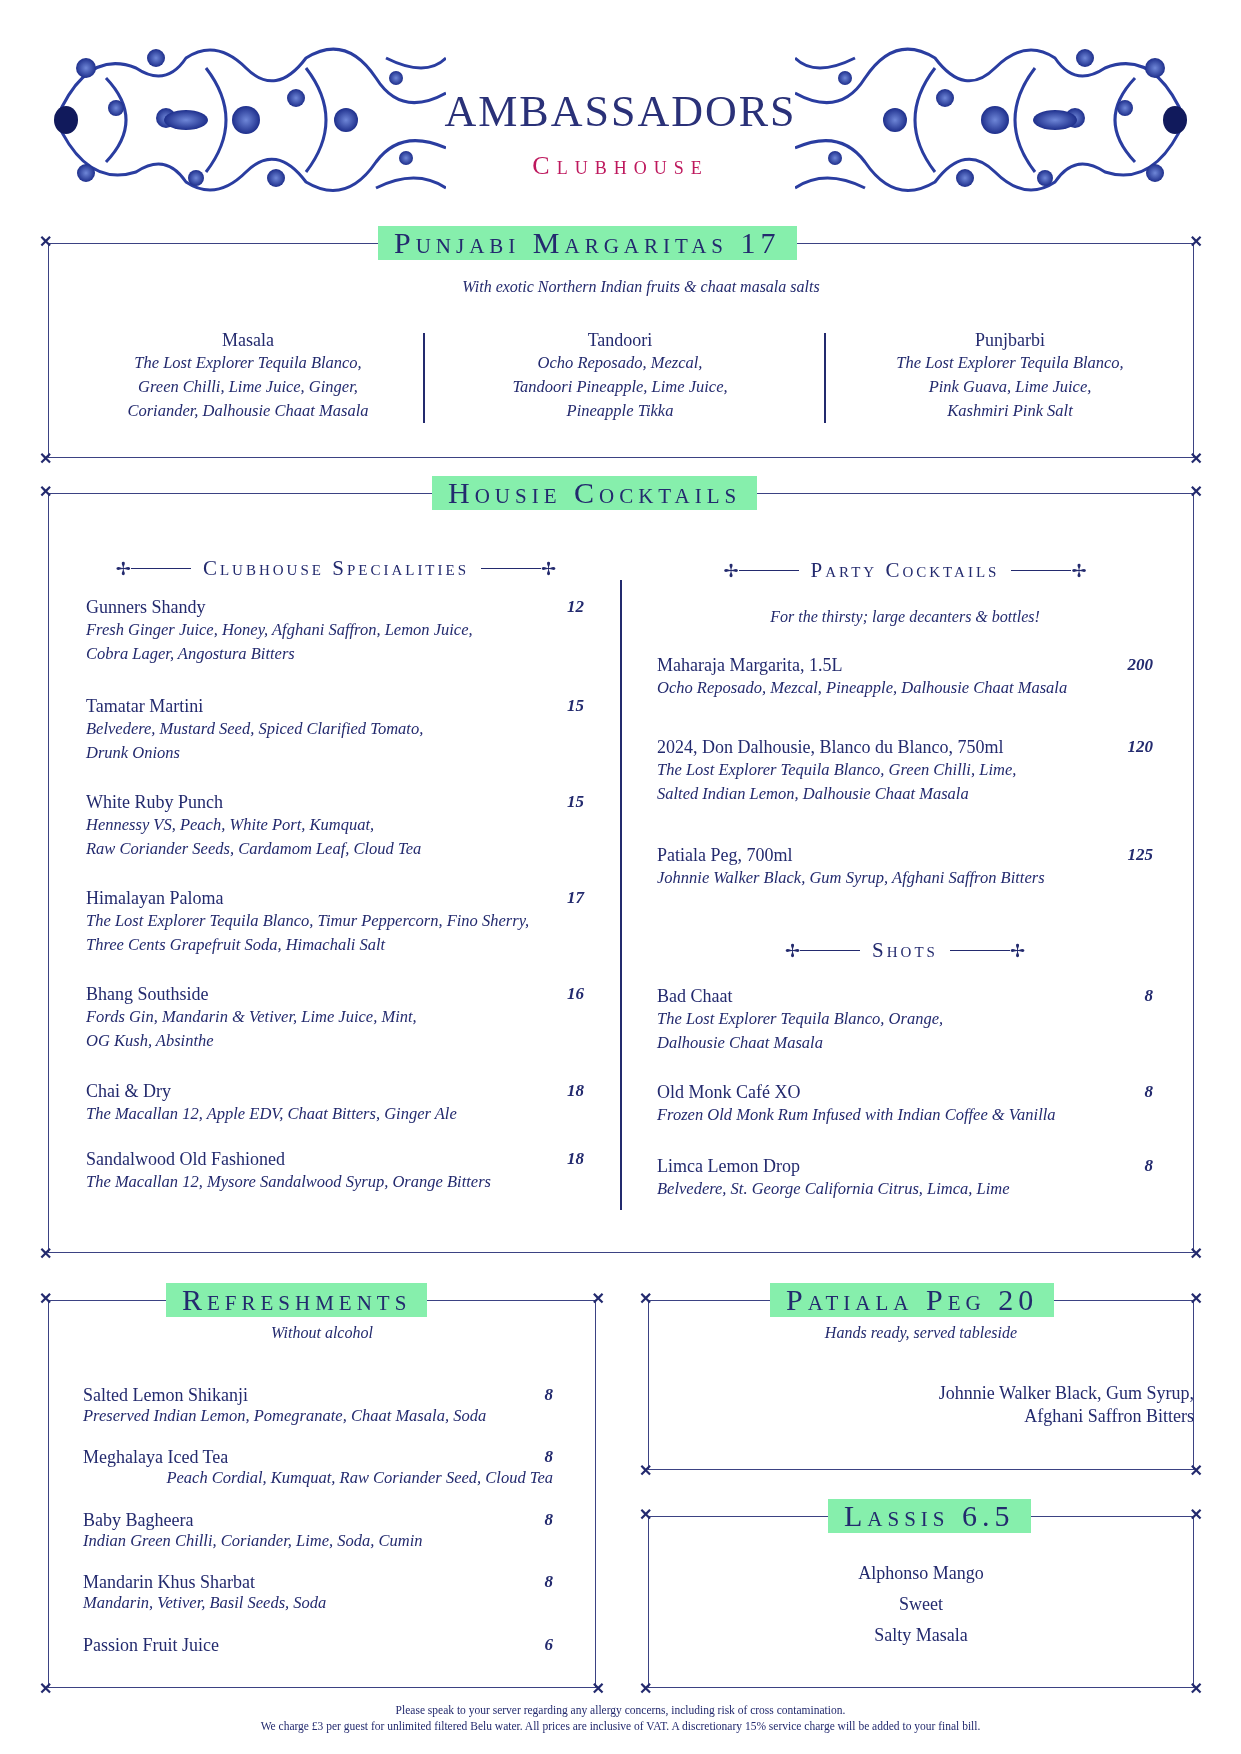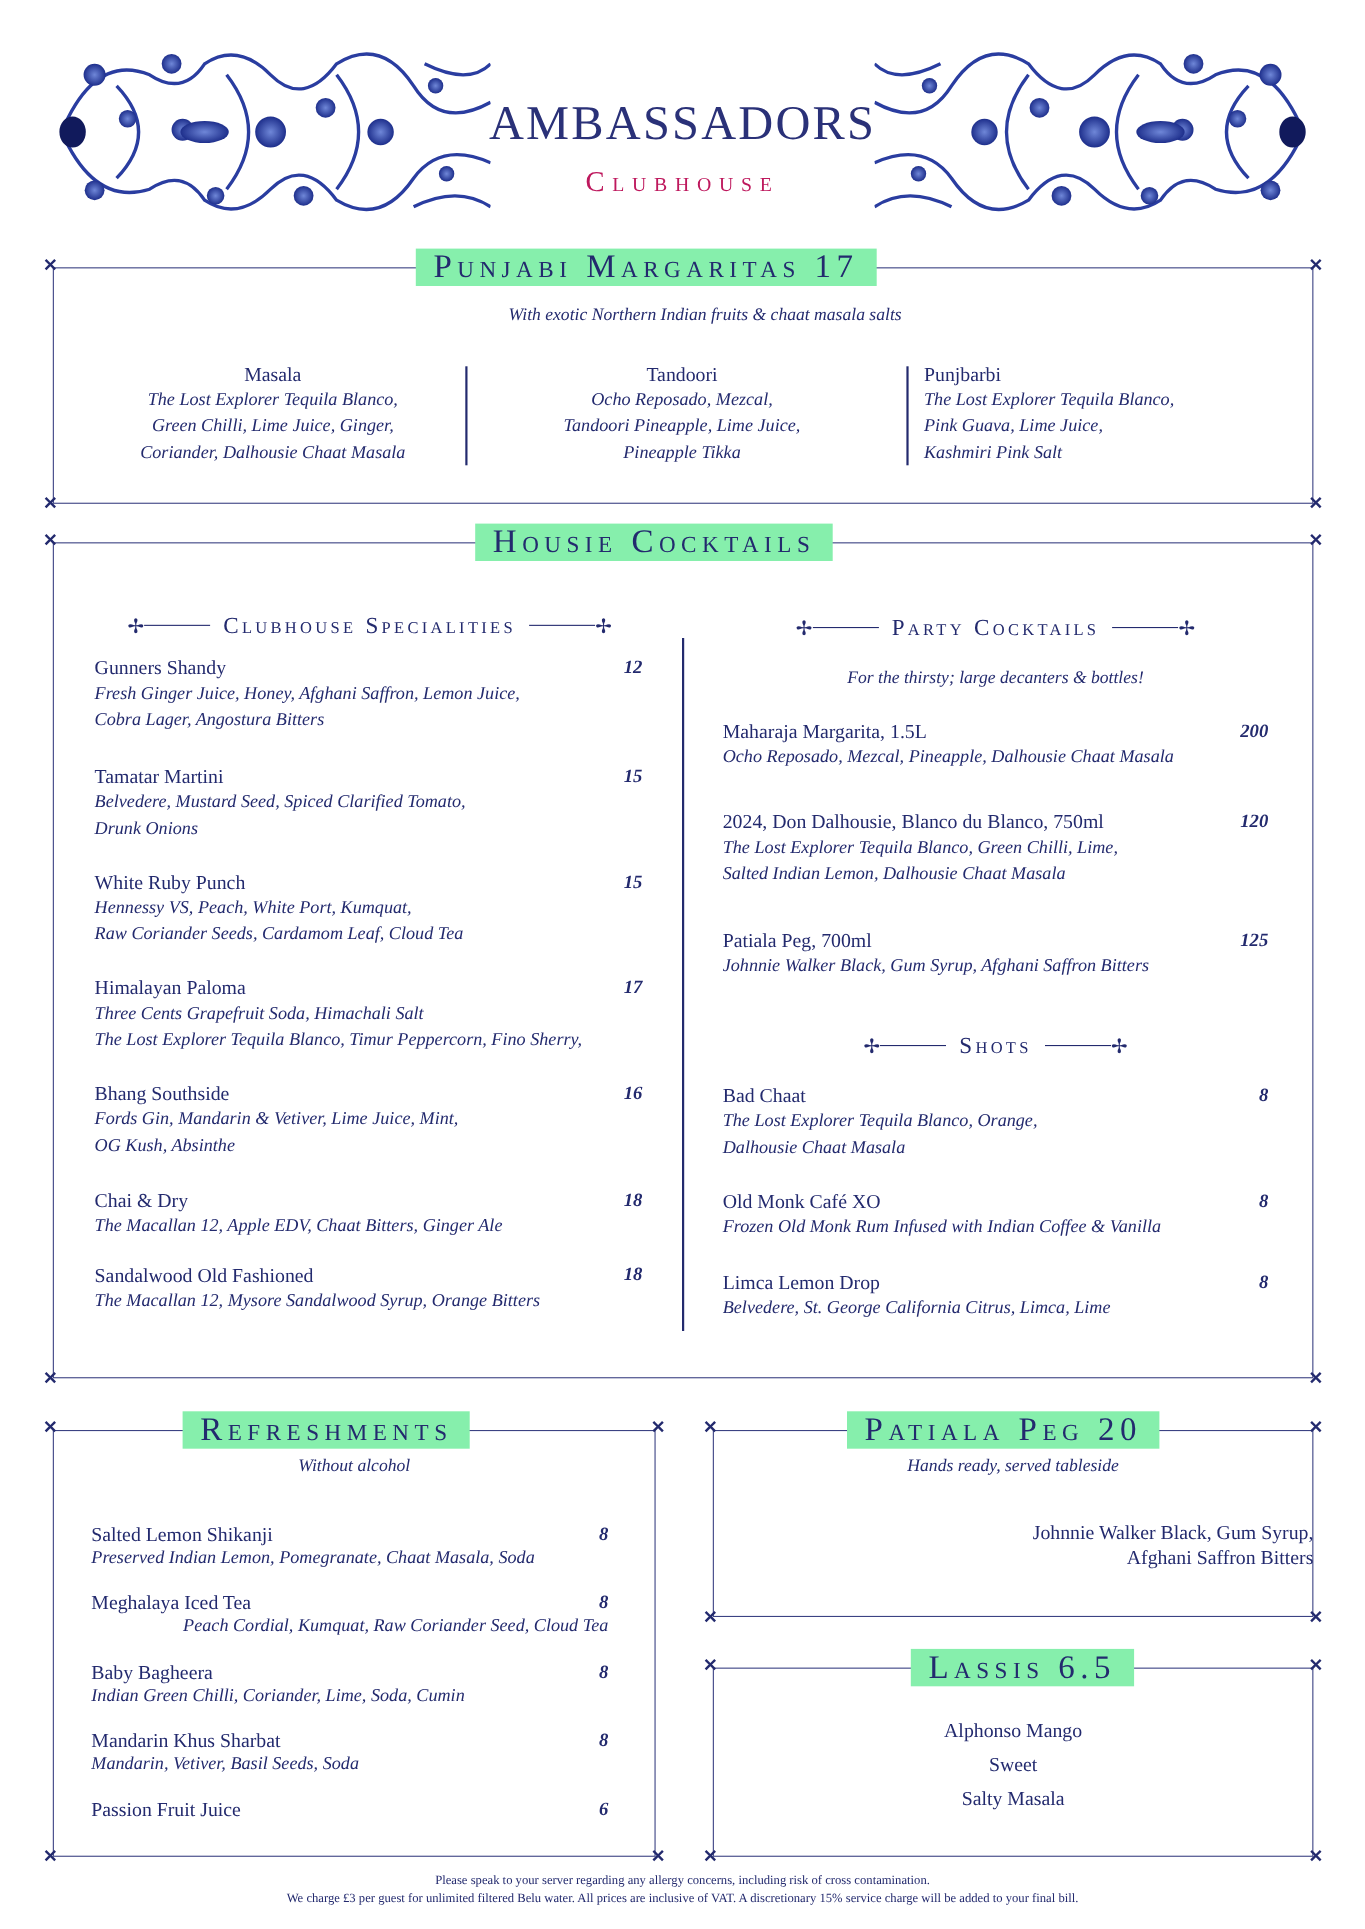--- a/index.html
+++ b/index.html
@@ -126,21 +126,21 @@
   <div class="item-desc">Coriander, Dalhousie Chaat Masala</div>
 </div>
 <div class="vdiv" style="left:423px; top:333px; height:90px;"></div>
 <div class="abs" style="left:450px; width:340px; top:330px; text-align:center;">
   <div class="item-name">Tandoori</div>
   <div class="item-desc">Ocho Reposado, Mezcal,</div>
   <div class="item-desc">Tandoori Pineapple, Lime Juice,</div>
   <div class="item-desc">Pineapple Tikka</div>
 </div>
 <div class="vdiv" style="left:824px; top:333px; height:90px;"></div>
-<div class="abs" style="left:840px; width:340px; top:330px; ">
+<div class="abs" style="left:840px; width:340px; top:330px; text-align:center;">
   <div class="item-name">Punjbarbi</div>
   <div class="item-desc">The Lost Explorer Tequila Blanco,</div>
   <div class="item-desc">Pink Guava, Lime Juice,</div>
   <div class="item-desc">Kashmiri Pink Salt</div>
 </div>
 
 <div class="frame" style="left:48px; top:493px; width:1146px; height:760px;">
   <span class="fl tl2">✕</span>
   <span class="fl tr2">✕</span>
   <span class="fl bl2">✕</span>
@@ -170,22 +170,22 @@
 </div>
 <div class="item" style="left:86px; width:498px; top:792px;">
   <div class="item-name">White Ruby Punch</div>
   <div class="price">15</div>
   <div class="item-desc">Hennessy VS, Peach, White Port, Kumquat,</div>
   <div class="item-desc">Raw Coriander Seeds, Cardamom Leaf, Cloud Tea</div>
 </div>
 <div class="item" style="left:86px; width:498px; top:888px;">
   <div class="item-name">Himalayan Paloma</div>
   <div class="price">17</div>
+  <div class="item-desc">The Lost Explorer Tequila Blanco, Timur Peppercorn, Fino Sherry,</div>
   <div class="item-desc">Three Cents Grapefruit Soda, Himachali Salt</div>
-  <div class="item-desc">The Lost Explorer Tequila Blanco, Timur Peppercorn, Fino Sherry,</div>
 </div>
 <div class="item" style="left:86px; width:498px; top:984px;">
   <div class="item-name">Bhang Southside</div>
   <div class="price">16</div>
   <div class="item-desc">Fords Gin, Mandarin &amp; Vetiver, Lime Juice, Mint,</div>
   <div class="item-desc">OG Kush, Absinthe</div>
 </div>
 <div class="item" style="left:86px; width:498px; top:1081px;">
   <div class="item-name">Chai &amp; Dry</div>
   <div class="price">18</div>

